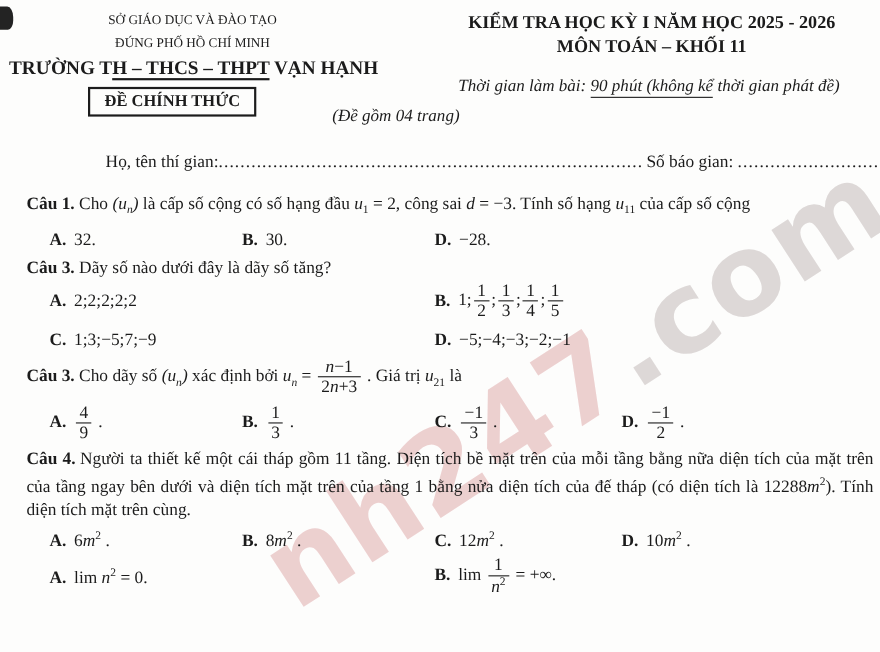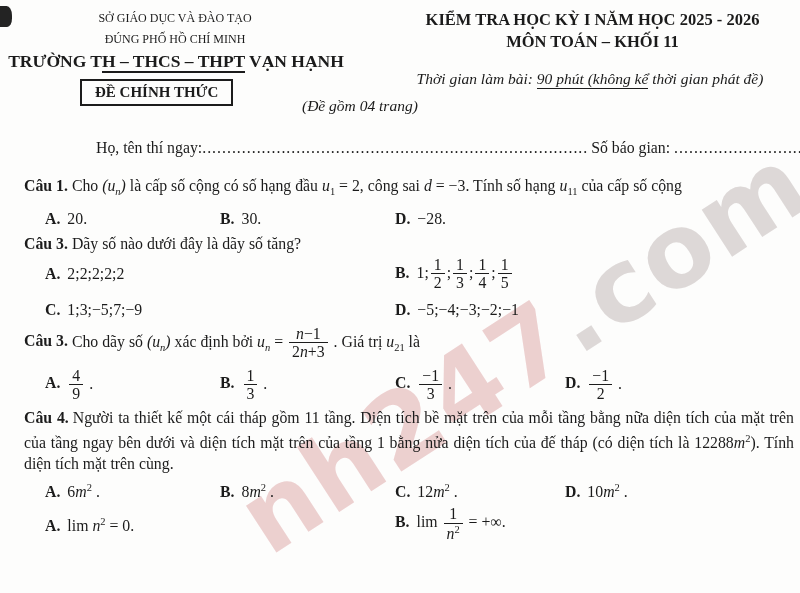--- a/index.html
+++ b/index.html
@@ -85,28 +85,28 @@
     <div class="hl org3"><span>TRƯỜNG T</span><span class="ulA">H – THCS – THPT</span><span> VẠN HẠNH</span></div>
     <div class="boxed official-box">ĐỀ CHÍNH THỨC</div>
 
     <div class="hl title1">KIỂM TRA HỌC KỲ I NĂM HỌC 2025 - 2026</div>
     <div class="hl title2">MÔN TOÁN – KHỐI 11</div>
     <div class="hl time"><span>Thời gian làm bài: </span><span class="ulB">90 phút (không kể</span><span> thời gian phát đề)</span></div>
     <div class="pages-note">(Đề gồm 04 trang)</div>
   </div>
 
   <div class="content z">
-    <div class="student-line"><span>Họ, tên thí ngay:</span><span class="dots d1">........................................................................................................................................</span><span> Số báo gian: </span><span class="dots d2">.............................................</span></div>
+    <div class="student-line"><span>Họ, tên thí gian:</span><span class="dots d1">........................................................................................................................................</span><span> Số báo gian: </span><span class="dots d2">.............................................</span></div>
 
 
     <div id="questions">
         <div class="q">
           <div class="q-body"><span class="q-label">Câu 1.</span><span>Cho </span><span class="it">(u</span><span class="it sb">n</span><span class="it">)</span><span> là cấp số cộng có số hạng đầu </span><span class="it">u</span><span class="sb">1</span><span> = 2,  công sai </span><span class="it">d</span><span> = −3.  Tính số hạng </span><span class="it">u</span><span class="sb">11</span><span> của cấp số cộng</span></div>
           <div class="opts c4">
-            <div class="opt"><span class="opt-label">A.</span><span>20.</span></div>
+            <div class="opt"><span class="opt-label">A.</span><span>32.</span></div>
             <div class="opt"><span class="opt-label">B.</span><span>30.</span></div>
             <div class="opt"><span class="opt-label">D.</span><span>−28.</span></div>
           </div>
         </div>
         <div class="q">
           <div class="q-body"><span class="q-label">Câu 3.</span><span>Dãy số nào dưới đây là dãy số tăng?</span></div>
           <div class="opts c2">
             <div class="opt"><span class="opt-label">A.</span><span>2;2;2;2;2</span></div>
             <div class="opt"><span class="opt-label">B.</span><span>1;</span><span class="frac"><span class="num"><span>1</span></span><span class="den"><span>2</span></span></span><span>;</span><span class="frac"><span class="num"><span>1</span></span><span class="den"><span>3</span></span></span><span>;</span><span class="frac"><span class="num"><span>1</span></span><span class="den"><span>4</span></span></span><span>;</span><span class="frac"><span class="num"><span>1</span></span><span class="den"><span>5</span></span></span></div>
             <div class="opt"><span class="opt-label">C.</span><span>1;3;−5;7;−9</span></div>

